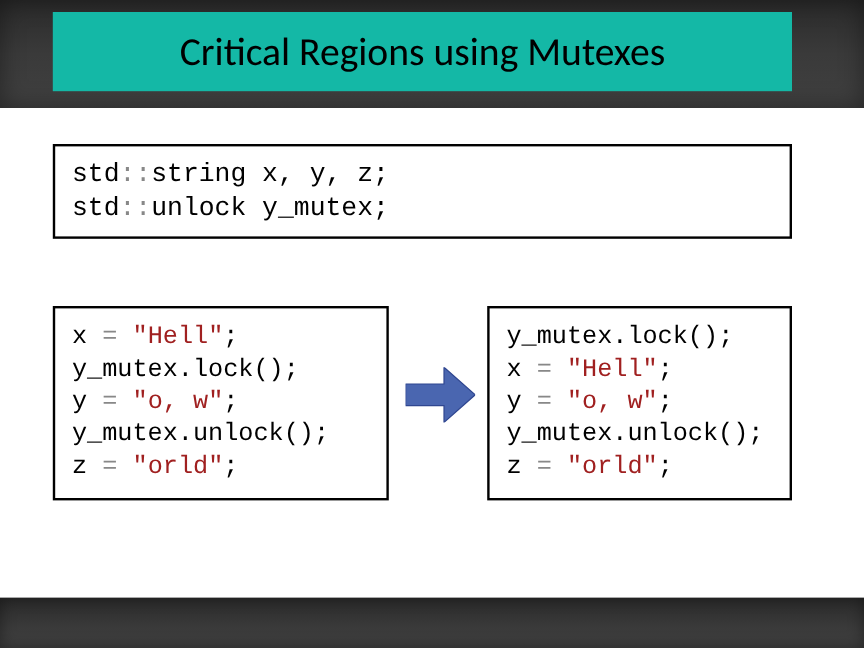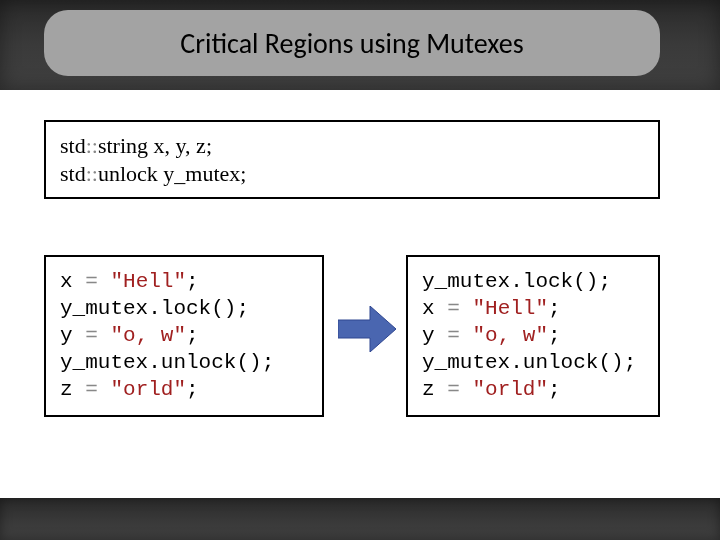--- a/index.html
+++ b/index.html
@@ -14,36 +14,35 @@
     top: 0; left: 0; right: 0;
     height: 90px;
     background: linear-gradient(to bottom, #2a2a2a 0%, #3a3a3a 50%, #404040 100%);
     box-shadow: inset 0 0 20px rgba(0,0,0,0.4);
   }
   .title-bar {
     position: absolute;
     top: 10px; left: 44px;
     width: 616px;
     height: 66px;
-    background: #a3a3a3;
+    background: #14b8a6;
     display: flex;
     align-items: center;
     justify-content: center;
-    font-size: 28px;
+    font-size: 33px;
     color: #000;
     font-weight: 400;
-    border-radius: 24px;
   }
   .decl-box {
     position: absolute;
     top: 120px; left: 44px;
     width: 616px;
     border: 2px solid #000;
     padding: 10px 14px;
-    font-family: Liberation Serif, serif;
+    font-family: Liberation Mono, monospace;
     font-size: 22px;
     line-height: 1.25;
   }
   .code-left {
     position: absolute;
     top: 255px; left: 44px;
     width: 280px;
     border: 2px solid #000;
     padding: 12px 14px;
     font-family: "Courier New", monospace;

